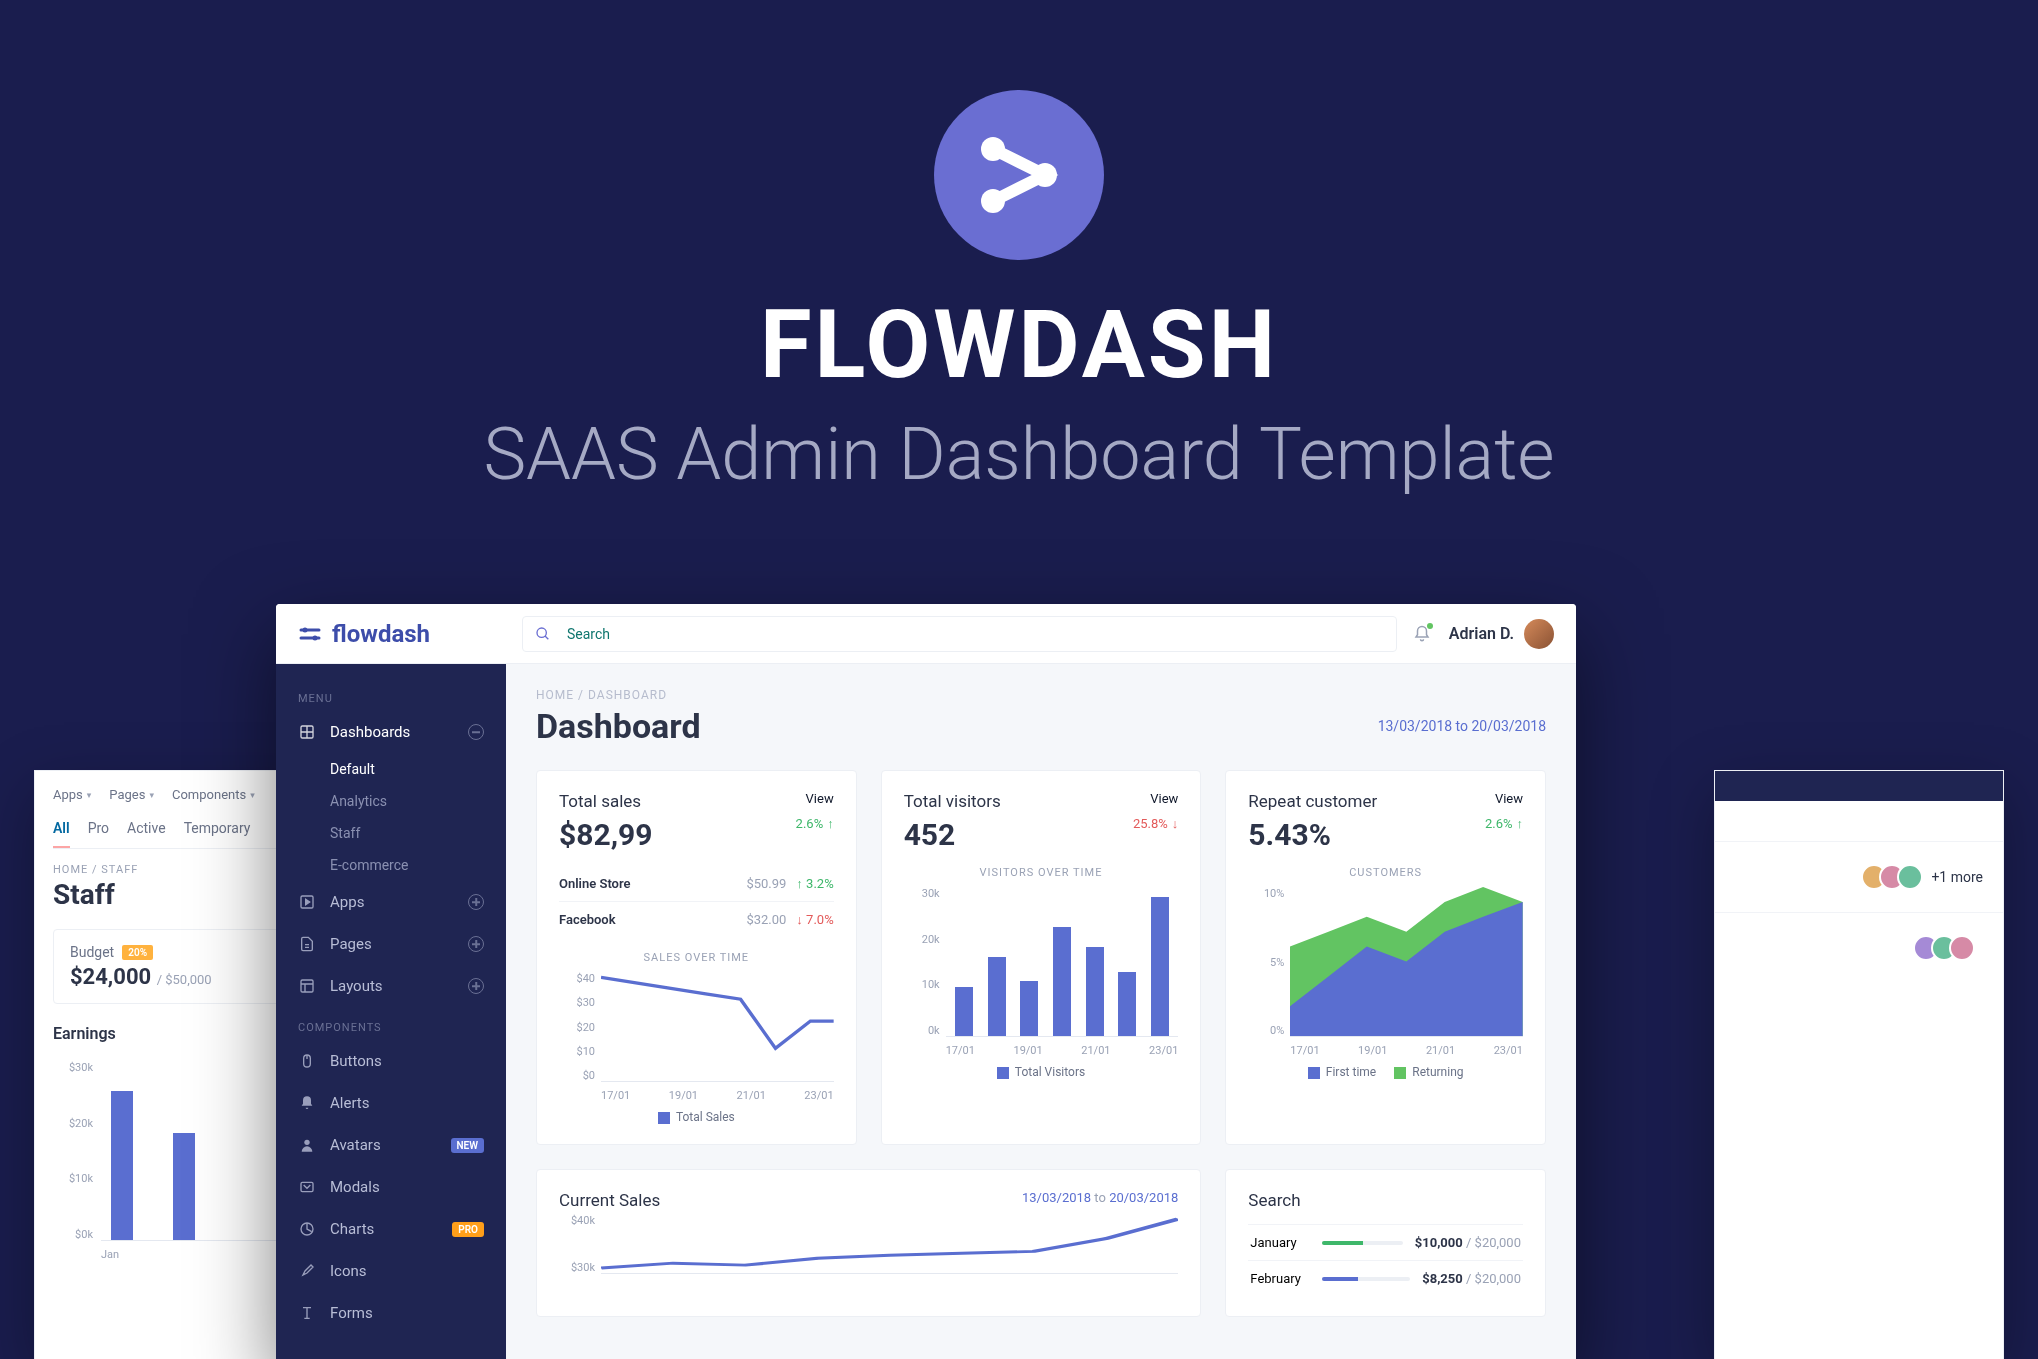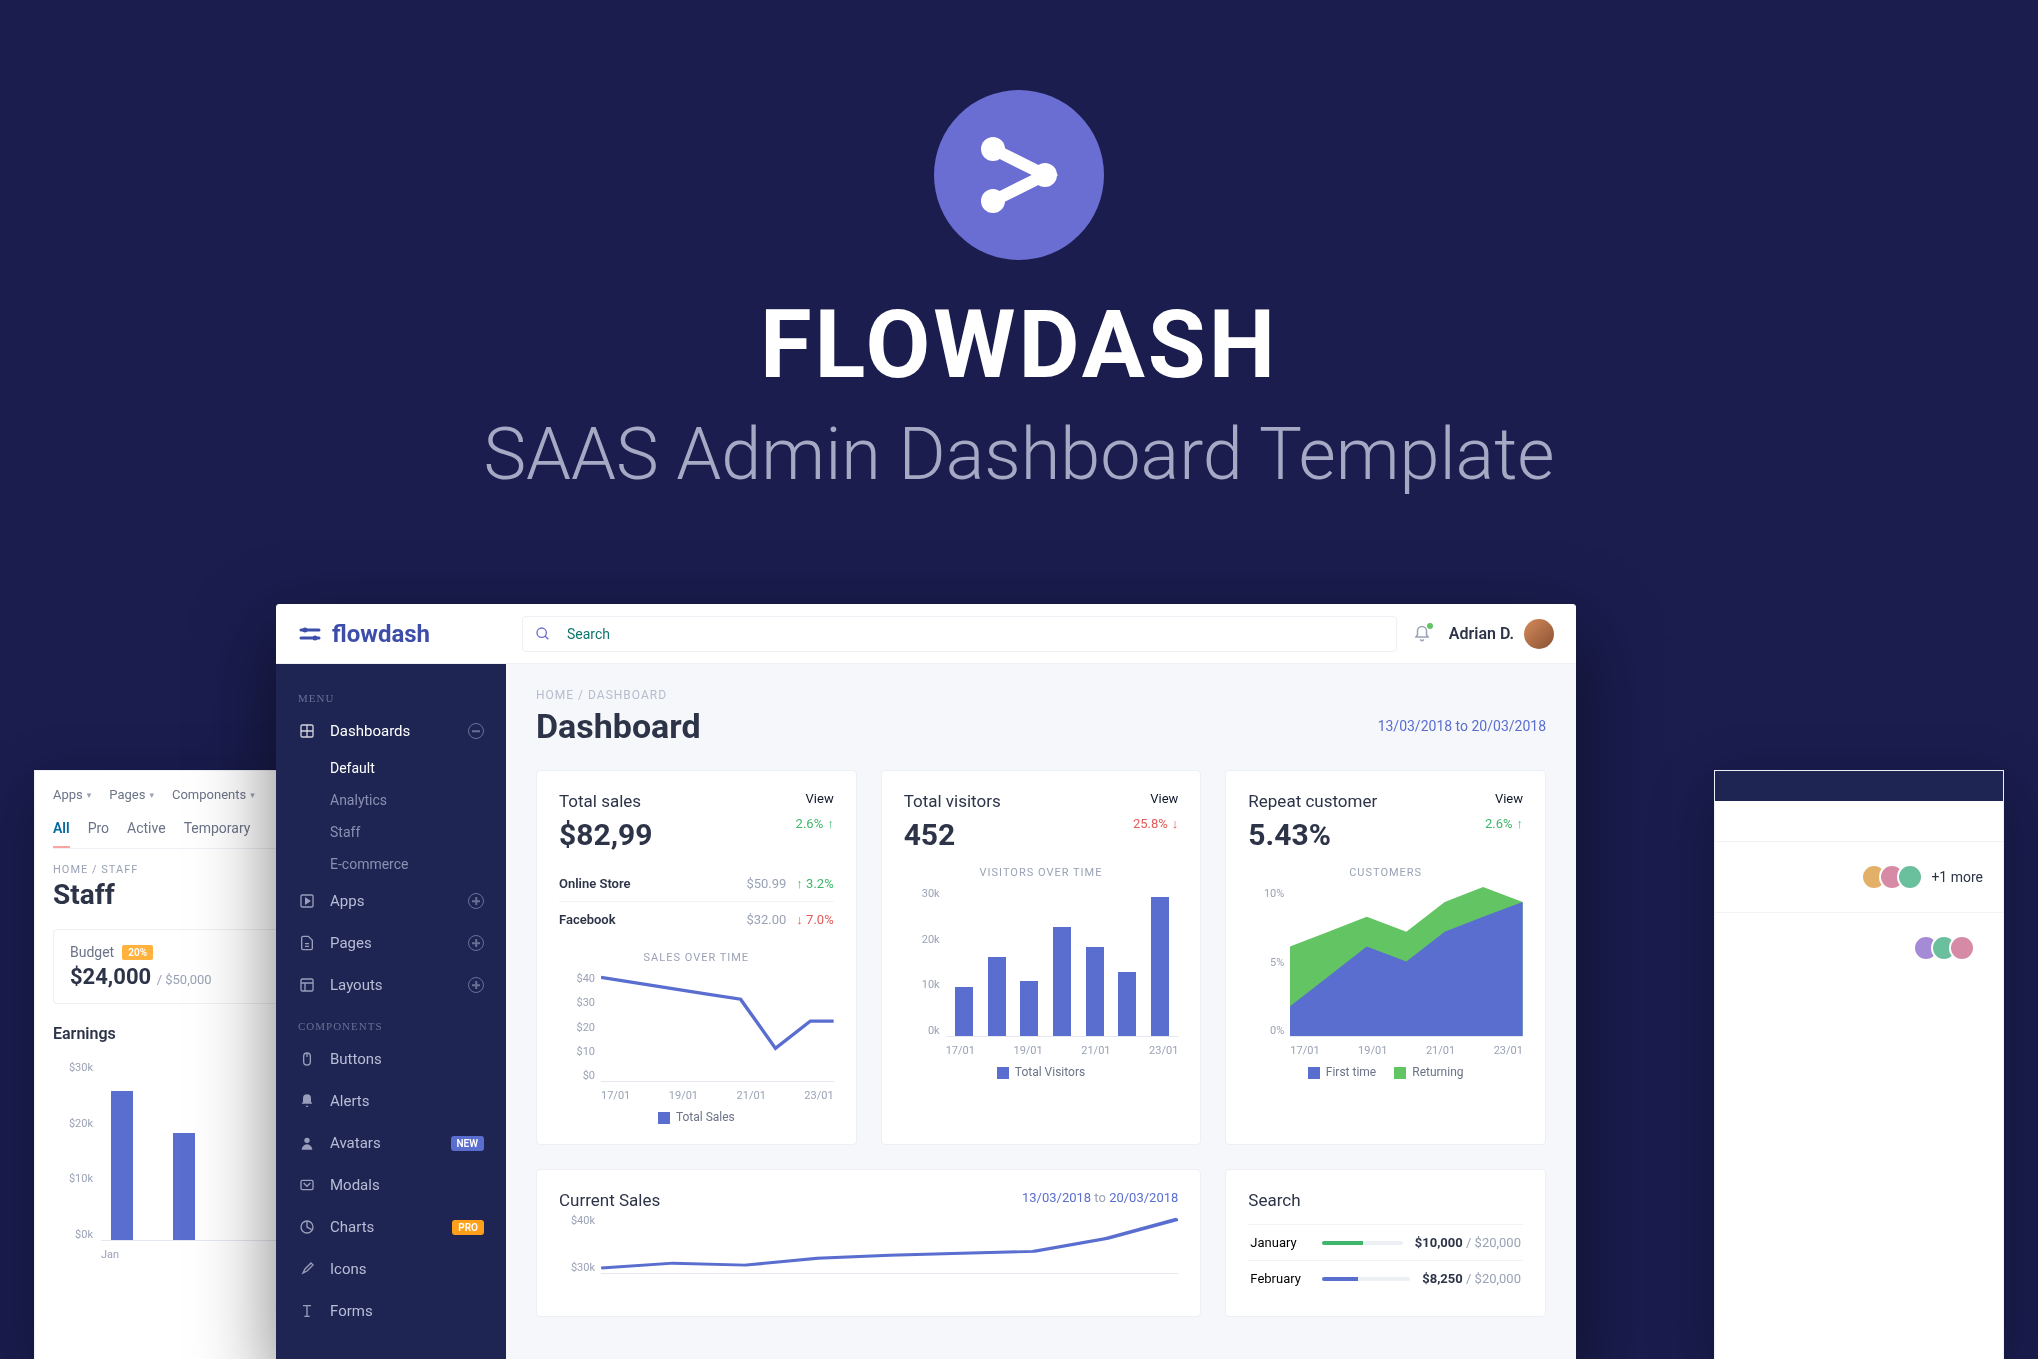--- a/index.html
+++ b/index.html
@@ -20,21 +20,21 @@
 .search { flex: 1; margin: 0 16px; display: flex; align-items: center; gap: 16px; color: #0f766e; border: 1px solid #eceff4; border-radius: 4px; height: 36px; padding: 0 12px; }
 .search svg { width: 16px; height: 16px; stroke: #6a6ed2; }
 .top-right { display: flex; align-items: center; gap: 18px; padding-right: 22px; }
 .bell { position: relative; }
 .bell-dot { position: absolute; top: -2px; right: -2px; width: 6px; height: 6px; border-radius: 50%; background: #62c462; }
 .user { display: flex; align-items: center; gap: 10px; color: #2d3448; font-weight: 600; }
 .avatar-sm { width: 30px; height: 30px; border-radius: 50%; background: linear-gradient(135deg,#d58a5a,#8a5234); }
 
 .body { display: flex; height: calc(100% - 60px); }
 .sidebar { width: 230px; background: #1f2552; color: #b8bdd6; padding-top: 14px; overflow: hidden; }
-.side-section { padding: 6px 22px; font-size: 11px; letter-spacing: 1px; color: #6a7094; margin-top: 8px; font-family: Liberation Serif, serif; }
+.side-section { padding: 6px 22px; font-size: 11px; letter-spacing: 1px; color: #6a7094; margin-top: 8px; }
 .side-item { display: flex; align-items: center; gap: 14px; padding: 12px 22px; font-size: 15px; cursor: pointer; position: relative; }
 .side-item .icon { width: 18px; height: 18px; display: flex; align-items: center; justify-content: center; opacity: .8; }
 .side-item.active { color: #fff; }
 .side-item .collapse { margin-left: auto; width: 16px; height: 16px; border: 1.5px solid #6a7094; border-radius: 50%; position: relative; }
 .side-item .collapse::before { content: ""; position: absolute; left: 3px; right: 3px; top: 50%; height: 1.5px; background: #6a7094; transform: translateY(-50%); }
 .side-item .expand { margin-left: auto; width: 16px; height: 16px; border: 1.5px solid #6a7094; border-radius: 50%; position: relative; }
 .side-item .expand::before, .side-item .expand::after { content: ""; position: absolute; background: #6a7094; }
 .side-item .expand::before { left: 3px; right: 3px; top: 50%; height: 1.5px; transform: translateY(-50%); }
 .side-item .expand::after { top: 3px; bottom: 3px; left: 50%; width: 1.5px; transform: translateX(-50%); }
 .side-sub { padding: 8px 22px 8px 54px; font-size: 14px; color: #8a90b1; cursor: pointer; }

